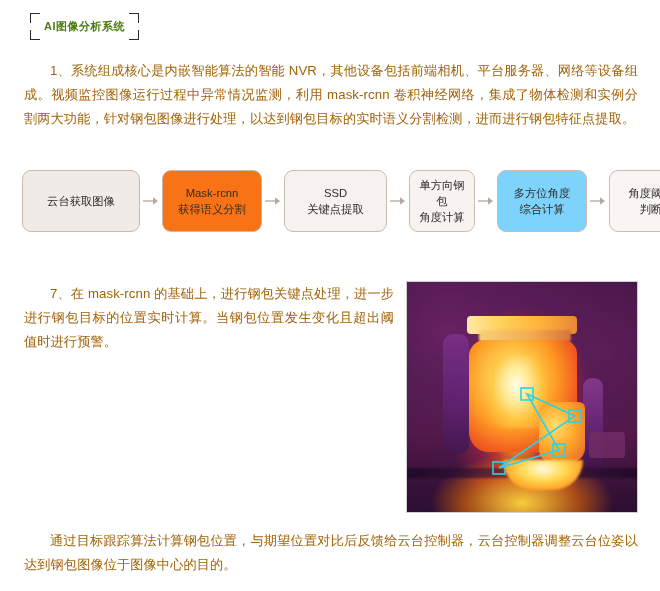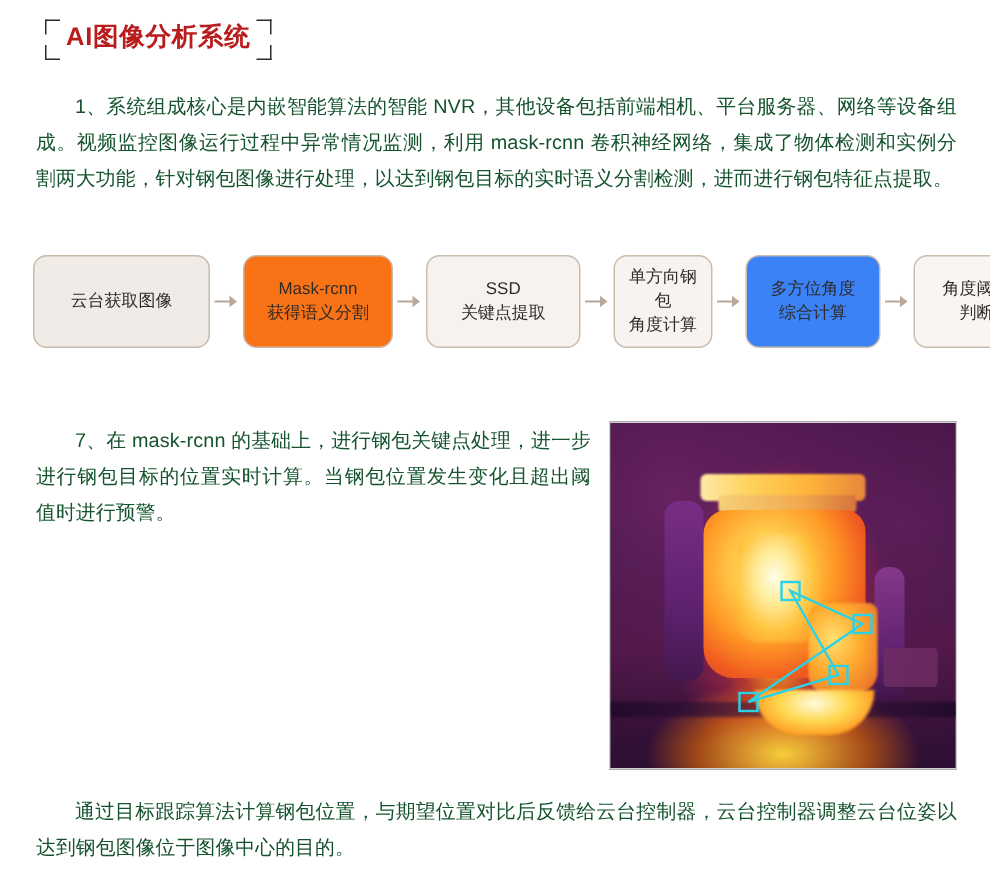--- a/index.html
+++ b/index.html
@@ -42,34 +42,34 @@
     height: 9px;
     border-color: #2b2b2b;
     border-style: solid;
     border-width: 0;
   }
   .section-title-box .c-tl { left: 0; top: 0; border-left-width: 1.3px; border-top-width: 1.3px; }
   .section-title-box .c-tr { right: 0; top: 0; border-right-width: 1.3px; border-top-width: 1.3px; }
   .section-title-box .c-bl { left: 0; bottom: 0; border-left-width: 1.3px; border-bottom-width: 1.3px; }
   .section-title-box .c-br { right: 0; bottom: 0; border-right-width: 1.3px; border-bottom-width: 1.3px; }
   .section-title-text {
-    font-size: 17px;
+    font-size: 11px;
     font-weight: bold;
     letter-spacing: 0.5px;
-    color: #b91c1c;
+    color: #4d7c0f;
     line-height: 17px;
     white-space: nowrap;
   }
 
   
   .para {
     position: absolute;
     font-size: 13.2px;
     line-height: 24px;
-    color: #14532d;
+    color: #a16207;
     text-align: justify;
     letter-spacing: 0.1px;
   }
   .para p {
     margin: 0;
   }
   .indent { text-indent: 26px; }
 
   #para-1 {
     left: 24px;
@@ -272,21 +272,21 @@
       <div class="flow-node" style="width: 66px; background: rgb(247, 243, 240); border: 1px solid rgb(203, 188, 174);">
         <span class="label">单方向钢包
 角度计算</span>
       </div>
       <div class="arrow">
         <svg width="18" height="12" viewBox="0 0 18 12">
           <path d="M1 6 H12" stroke="#b9a899" stroke-width="1.3" fill="none"></path>
           <path d="M11 2.2 L16 6 L11 9.8 Z" fill="#b9a899"></path>
         </svg>
       </div>
-      <div class="flow-node" style="width: 90px; background: #3b82f6; border: 1px solid rgb(203, 188, 174);">
+      <div class="flow-node" style="width: 90px; background: #7dd3fc; border: 1px solid rgb(203, 188, 174);">
         <span class="label">多方位角度
 综合计算</span>
       </div>
       <div class="arrow">
         <svg width="18" height="12" viewBox="0 0 18 12">
           <path d="M1 6 H12" stroke="#b9a899" stroke-width="1.3" fill="none"></path>
           <path d="M11 2.2 L16 6 L11 9.8 Z" fill="#b9a899"></path>
         </svg>
       </div>
       <div class="flow-node" style="width: 84px; background: rgb(248, 245, 242); border: 1px solid rgb(203, 188, 174);">

